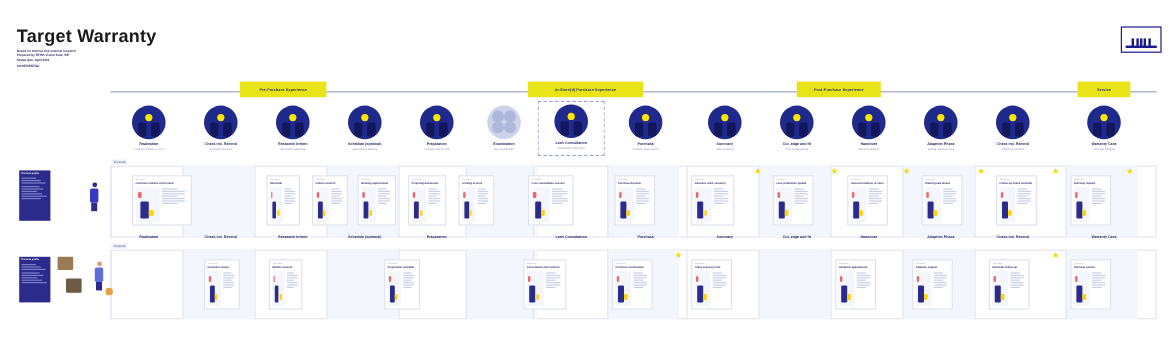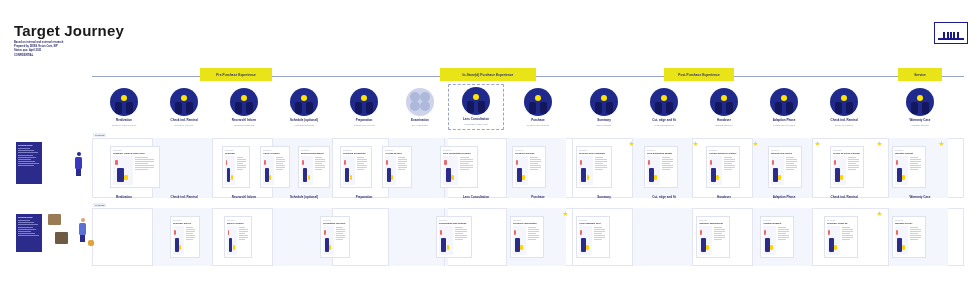--- a/index.html
+++ b/index.html
@@ -138,21 +138,21 @@
   .lane-head-label {
     position:absolute; text-align:center;
     font-size:3px; line-height:3.6px; font-weight:bold; color:#2b2b6b;
   }
 </style>
 </head>
 <body>
 
 <div class="canvas">
 
-  <div class="title">Target Journey</div>
+  <div class="title">Target Warranty</div>
   <div class="subtitle" id="subtitle">
       <div>Based on internal and external research</div>
       <div>Prepared by ZEISS Vision Care, SIP</div>
       <div>Status quo: April 2021</div>
       <div>CONFIDENTIAL</div>
     </div>
 
   <div class="zeiss-logo">
     <div class="bars">
         <i></i>

